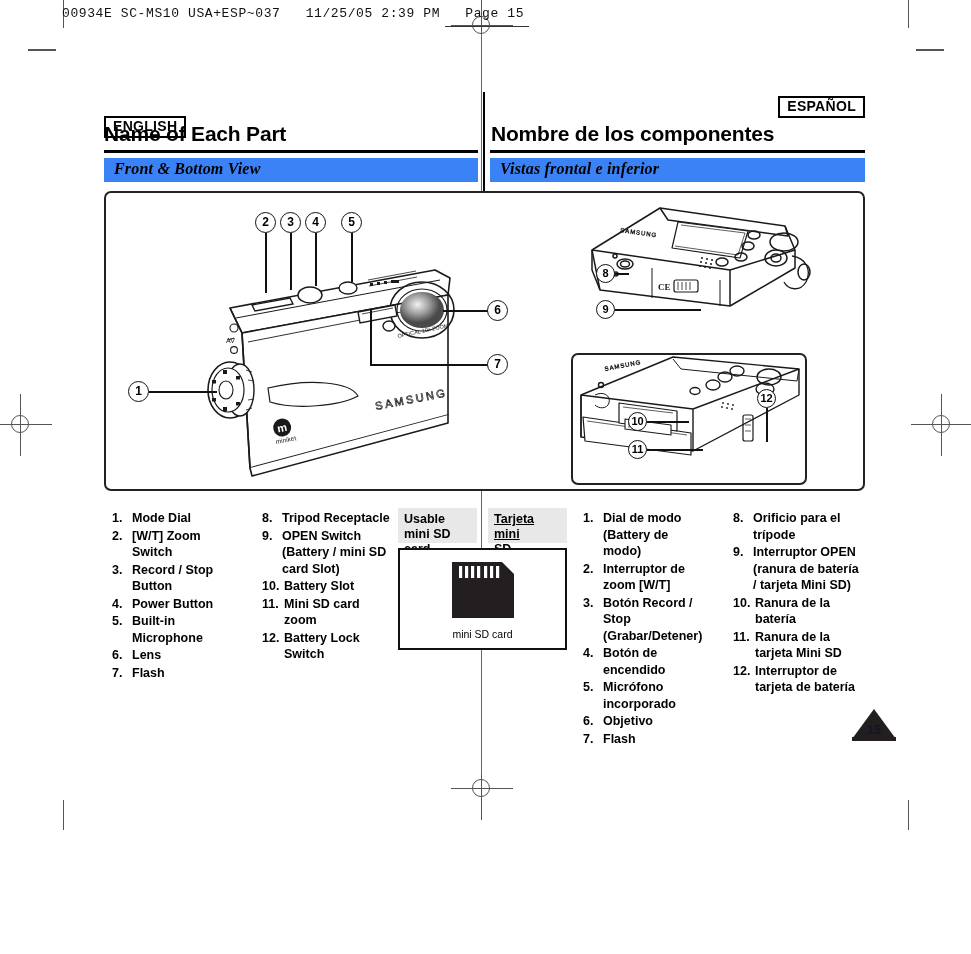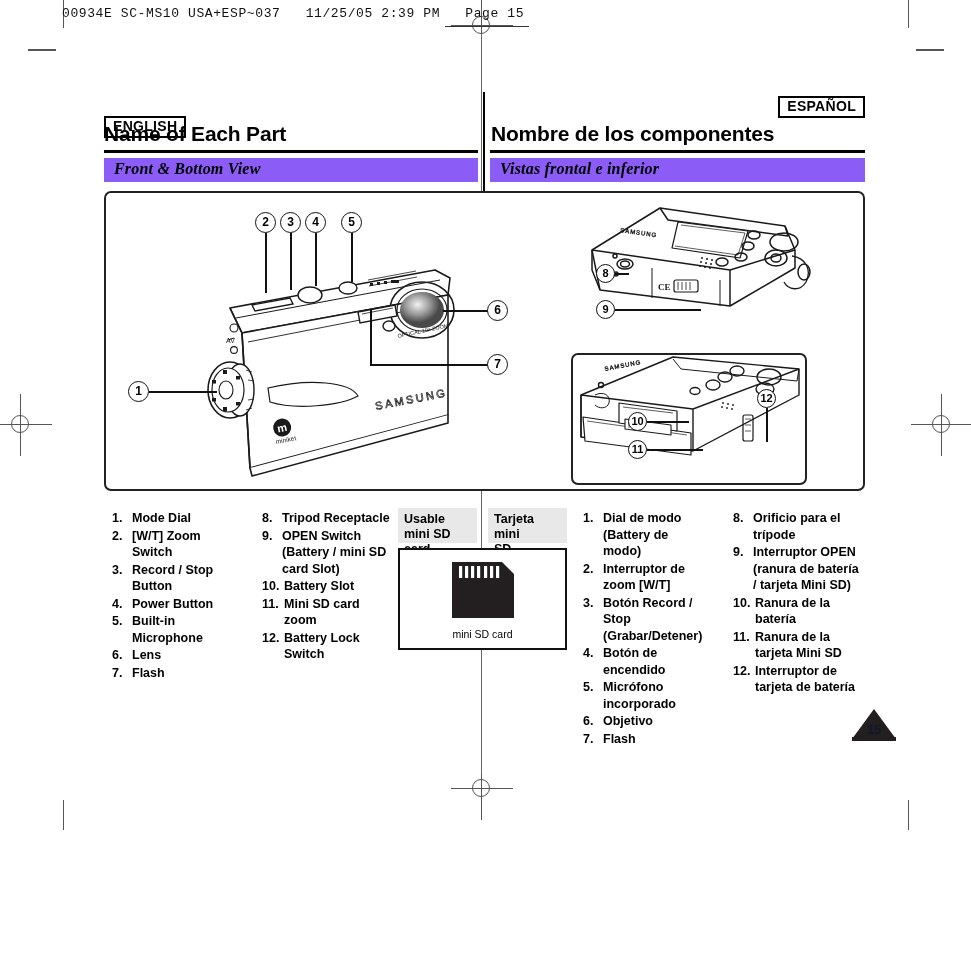--- a/index.html
+++ b/index.html
@@ -20,21 +20,21 @@
       font-size:13px;letter-spacing:.6px;color:#111;white-space:pre;}
   .scanrule{position:absolute;left:445px;top:26px;width:84px;height:1px;background:#333;}
 
   
   .lang-box{position:absolute;border:2px solid #000;padding:1px 7px 2px;
       font-size:14px;font-weight:bold;letter-spacing:.3px;background:#fff;line-height:1.1;}
   .maintitle{position:absolute;font-size:21px;font-weight:bold;letter-spacing:-.2px;}
   .rule-thick{position:absolute;height:3px;background:#000;}
   .vdiv{position:absolute;width:2px;background:#000;}
 
-  .sectband{position:absolute;background:#8b5cf6;height:24px;}
+  .sectband{position:absolute;background:#3b82f6;height:24px;}
   .sectband span{position:absolute;left:10px;top:2px;font-family:"Liberation Serif",serif;
       font-style:italic;font-weight:bold;font-size:16px;letter-spacing:.2px;}
 
   .illo-box{position:absolute;border:2px solid #222;border-radius:7px;box-sizing:border-box;background:#fff;}
 
   
   .plist{position:absolute;font-size:12.5px;font-weight:bold;line-height:16.5px;}
   .plist .row{display:flex;margin-bottom:1px;}
   .plist .num{width:20px;flex:0 0 20px;text-align:left;}
   .plist .num.wide{width:22px;flex:0 0 22px;}
@@ -377,21 +377,21 @@
   <div class="row">
       <span class="num wide">12.</span>
       <span class="txt">Battery Lock Switch</span>
     </div>
 </div>
 
 <div class="sd-tab" style="left:398px;top:508px;width:79px;height:35px;">
   <div>Usable</div>
   <div>mini SD card</div>
 </div>
-<div class="sd-tab" style="left:488px;top:508px;width:79px;height:35px;">
+<div class="sd-tab" style="left:488px;top:508px;width:79px;height:35px;text-decoration:underline;">
   <div>Tarjeta mini</div>
   <div>SD utilizable</div>
 </div>
 
 <div class="sd-box" style="left:398px;top:548px;width:169px;height:102px;">
   <svg style="margin:10px auto 0;display:block;" width="66" height="62" viewBox="0 0 66 62">
     <path d="M2 2 L52 2 L64 14 L64 58 L2 58 Z" fill="#231f20"></path>
     <g fill="#ffffff">
       <rect x="9" y="6" width="3.2" height="12"></rect>
       <rect x="15" y="6" width="3.2" height="12"></rect>

